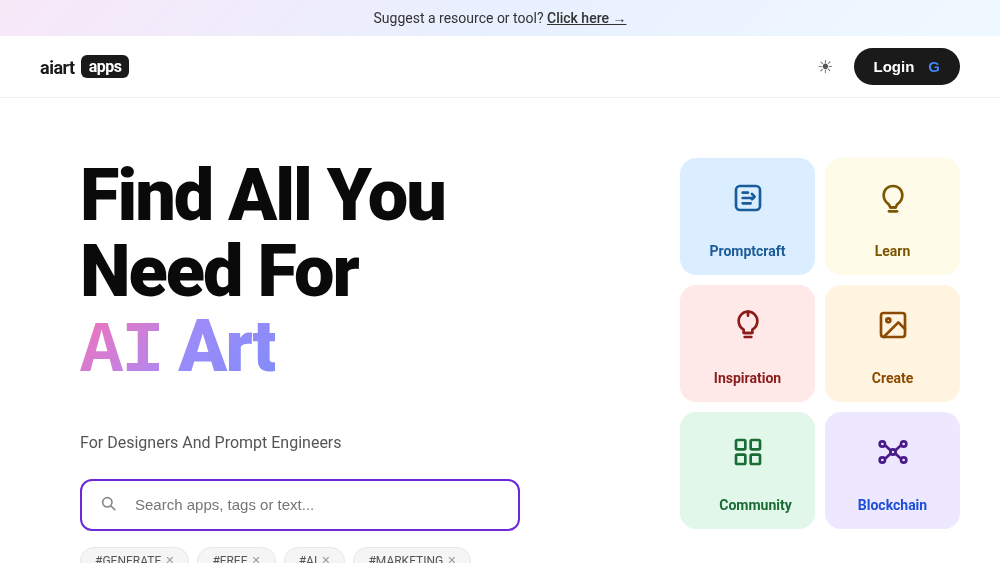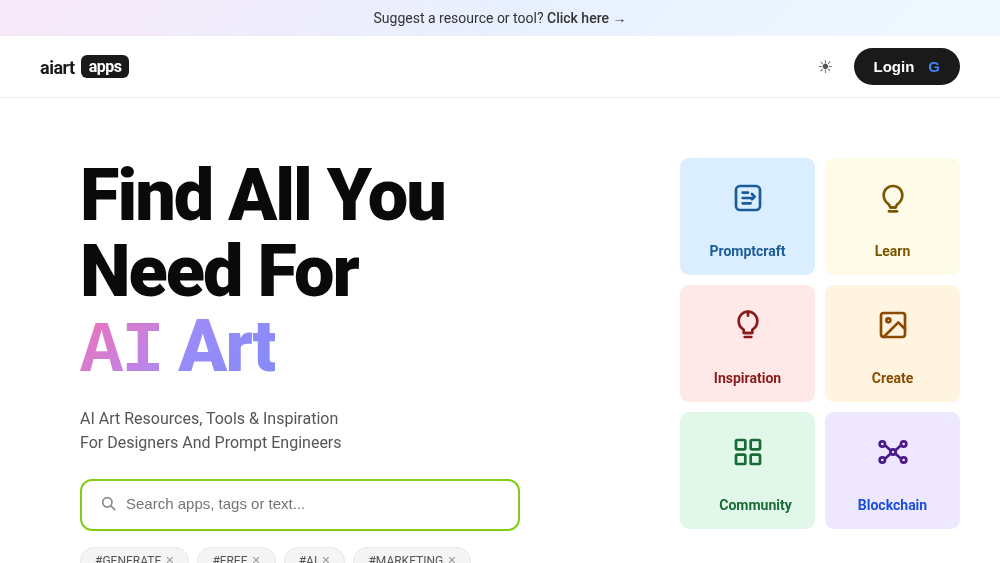--- a/index.html
+++ b/index.html
@@ -8,20 +8,21 @@
     
     .top-banner {
       background: linear-gradient(135deg, #f8e8f8 0%, #e8f0ff 50%, #f0f8ff 100%);
       text-align: center;
       padding: 10px;
       font-size: 14px;
       color: #333;
     }
     .top-banner a {
       color: #333;
+      text-decoration: underline;
       font-weight: 500;
     }
 
     
     header {
       display: flex;
       align-items: center;
       justify-content: space-between;
       padding: 12px 40px;
       border-bottom: 1px solid #f0f0f0;
@@ -120,23 +121,23 @@
       font-size: 16px;
       color: #555;
       line-height: 1.5;
       margin-top: 16px;
       margin-bottom: 24px;
     }
 
     
     .search-bar {
       display: flex;
-      align-items: flex-start;
-      gap: 10px;
-      border: 2px solid #84cc16;
+      align-items: center;
+      gap: 19px;
+      border: 2px solid #6d28d9;
       border-radius: 12px;
       padding: 14px 18px;
       background: #fff;
       margin-bottom: 16px;
       max-width: 440px;
     }
     .search-bar input {
       border: none;
       outline: none;
       font-size: 15px;
@@ -175,21 +176,21 @@
     
     .grid-section {
       display: grid;
       grid-template-columns: 1fr 1fr;
       grid-template-rows: 1fr 1fr 1fr;
       gap: 10px;
       width: 280px;
       flex-shrink: 0;
     }
     .grid-card {
-      border-radius: 9px;
+      border-radius: 16px;
       padding: 24px 16px 16px;
       display: flex;
       flex-direction: column;
       align-items: center;
       justify-content: center;
       gap: 24px;
       cursor: pointer;
       transition: transform 0.15s;
       min-height: 100px;
     }
@@ -256,21 +257,21 @@
 
   <div class="left-content">
     <h1 class="hero-title">
       <span>Find All You</span><br>
       <span>Need For</span><br>
       <span class="ai-art-text">
         <span class="ai-text">AI</span><span class="art-text"> Art</span>
       </span>
     </h1>
     <p class="subtitle">
-      <span>AI Art Resources, Tools &amp; Inspiration</span><br>
+      <br>
       <span>For Designers And Prompt Engineers</span>
     </p>
 
     <div class="search-bar">
       <span class="search-icon">
         <svg width="16" height="16" viewBox="0 0 24 24" fill="none" stroke="#888" stroke-width="2.5" stroke-linecap="round" stroke-linejoin="round">
           <circle cx="11" cy="11" r="7"></circle>
           <line x1="16.5" y1="16.5" x2="22" y2="22"></line>
         </svg>
       </span>

